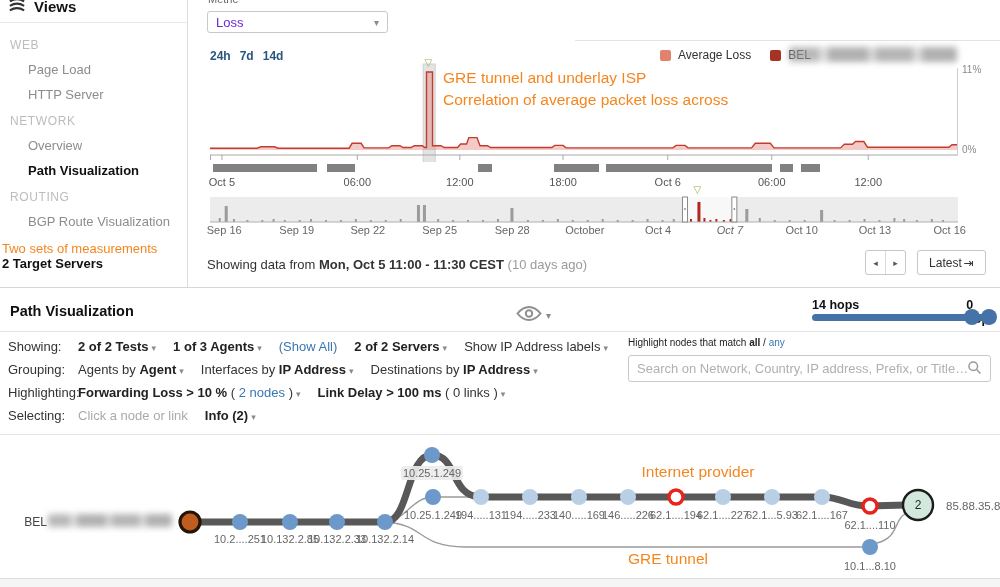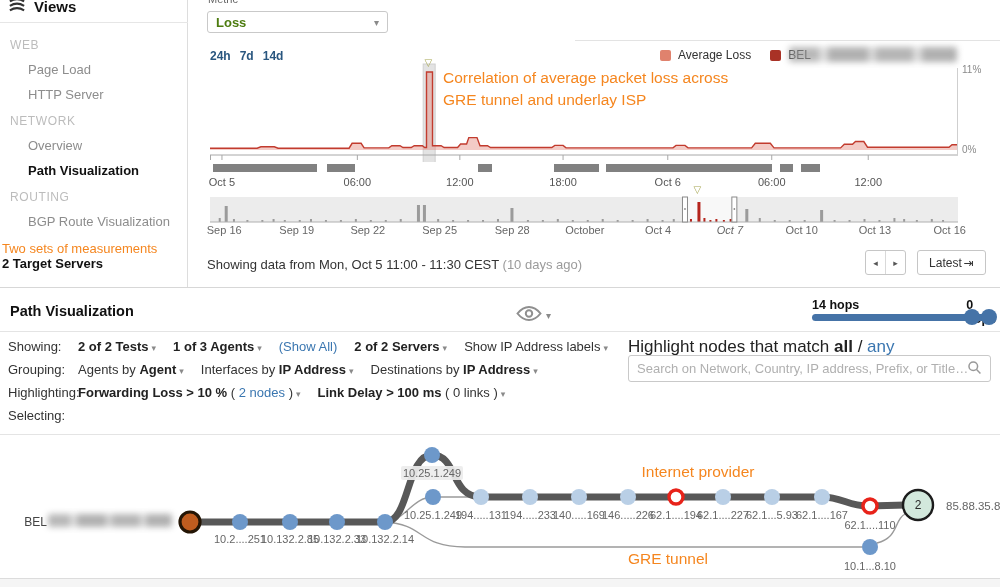--- a/index.html
+++ b/index.html
@@ -19,21 +19,21 @@
   .sb-menu { position:absolute; left:0; top:26px; width:188px; }
   .sb-section-label { font-size:12px; color:#bcbcbc; letter-spacing:.6px; margin:12px 0 2px 10px; }
   .sb-item { font-size:13px; color:#8d8d8d; margin:10px 8px 10px 28px; cursor:pointer; }
   .sb-item.active { color:#111; font-weight:bold; }
   .sb-note { position:absolute; left:2px; top:241px; color:#f5861f; font-size:13px; }
   .sb-target { position:absolute; left:2px; top:256px; color:#111; font-weight:bold; font-size:13px; }
 
   
   .metric-label { position:absolute; left:208px; top:-7px; font-size:11px; color:#666; }
   .metric-dd { position:absolute; left:207px; top:11px; width:181px; height:22px; border:1px solid #c9c9c9; border-radius:3px; background:#fff; display:flex; align-items:center; padding:0 8px; cursor:pointer; }
-  .metric-dd .val { font-weight:bold; font-size:13px; color:#4d7c0f; flex:1; }
+  .metric-dd .val { font-weight:normal; font-size:13px; color:#6d28d9; flex:1; }
   .dd-caret { color:#8a8a8a; font-size:10px; }
   .hairline-top { position:absolute; left:575px; top:40px; width:425px; height:1px; background:#e3e3e3; }
 
   
   .ranges { position:absolute; left:210px; top:49px; display:flex; gap:9px; }
   .range-link { color:#29567f; font-weight:bold; font-size:12px; cursor:pointer; }
   .legend { position:absolute; left:660px; top:48px; display:flex; align-items:center; gap:7px; }
   .legend .swatch { width:11px; height:11px; border-radius:2px; display:inline-block; }
   .legend .lbl { font-size:12px; color:#333; margin-right:12px; }
   .redact { background:linear-gradient(90deg,#9a9a9a 0 18%,#cfcfcf 18% 23%,#8f8f8f 23% 47%,#c6c6c6 47% 52%,#969696 52% 74%,#cdcdcd 74% 79%,#8f8f8f 79% 100%); filter:blur(3px); border-radius:2px; opacity:.7; }
@@ -48,21 +48,21 @@
 
   .alert-bars { position:absolute; left:210px; top:163px; width:748px; height:10px; }
   .alert-bars .bar { position:absolute; top:1px; height:8px; background:#818181; }
   .x-labels,.mini-labels { position:absolute; left:210px; width:748px; height:13px; font-size:11px; color:#555; }
   .x-labels { top:176px; } .mini-labels { top:224px; }
   .x-labels span,.mini-labels span { position:absolute; transform:translateX(-50%); white-space:nowrap; }
   .mini-labels span { color:#666; }
 
   
   .status { position:absolute; left:207px; top:257px; font-size:13px; color:#333; }
-  .status .b { font-weight:normal; } .status .muted { color:#9b9b9b; }
+  .status .b { font-weight:bold; } .status .muted { color:#9b9b9b; }
   .pager { position:absolute; left:865px; top:250px; width:41px; height:25px; border:1px solid #c6c6c6; border-radius:3px; background:#fff; display:flex; }
   .pager .pg { flex:1; display:flex; align-items:center; justify-content:center; font-size:9px; color:#555; cursor:pointer; }
   .pager .pg:first-child { border-right:1px solid #d9d9d9; }
   .latest-btn { position:absolute; left:917px; top:250px; width:69px; height:25px; border:1px solid #c6c6c6; border-radius:3px; background:#fff; display:flex; align-items:center; justify-content:center; gap:2px; font-size:12px; color:#333; cursor:pointer; }
 
   .section-sep { position:absolute; left:0; top:287px; width:1000px; height:1px; background:#d7d7d7; }
 
   
   .pv-title { position:absolute; left:10px; top:303px; font-size:14.5px; font-weight:bold; color:#111; }
   .eye-btn { position:absolute; left:516px; top:305px; display:flex; align-items:center; gap:4px; cursor:pointer; }
@@ -77,21 +77,21 @@
   .ctl-row { position:absolute; left:8px; width:612px; display:flex; align-items:baseline; }
   .ctl-label { width:70px; flex:none; color:#333; }
   .ctl-items { display:flex; gap:17px; flex-wrap:nowrap; white-space:nowrap; }
   .ctl-item { cursor:pointer;text-align:right; }
   .ctl-item .b { font-weight:bold; color:#222; }
   .ctl-item .n { color:#333; }
   .ctl-item .link { color:#3a76b0; }
   .ctl-item .muted { color:#aaa; cursor:default; }
   .ctl-item .caret { color:#8a8a8a; font-size:9px; margin-left:3px; }
 
-  .hl-line { position:absolute; left:628px; top:337px; font-size:17px; color:#222; }
+  .hl-line { position:absolute; left:628px; top:337px; font-size:10px; color:#222; }
   .hl-line .b { font-weight:bold; } .hl-line .link { color:#3a76b0; cursor:pointer; }
   .searchbox { position:absolute; left:628px; top:355px; width:363px; height:27px; border:1px solid #c9c9c9; border-radius:3px; background:#fff; display:flex; align-items:center; padding:0 8px; }
   .searchbox input { border:none; outline:none; flex:1; font-size:13px; color:#333; font-family:inherit; background:transparent; }
   .searchbox input::placeholder { color:#b0b0b0; }
 
   
   .path-wrap { position:absolute; left:0; top:440px; width:1000px; height:138px; }
   .agent-redact { position:absolute; left:48px; top:514px; width:124px; height:13px; }
   .bottom-strip { position:absolute; left:0; top:578px; width:1000px; height:9px; background:#f5f5f5; border-top:1px solid #dcdcdc; }
   svg text { font-family:"Liberation Sans","DejaVu Sans",sans-serif; }
@@ -139,22 +139,22 @@
   </div>
 <div class="legend" id="legend">
     <span class="swatch" style="background: rgb(224, 130, 109);"></span>
     <span class="lbl">Average Loss</span>
     <span class="swatch" style="background: rgb(169, 50, 38);"></span>
     <span class="lbl">BEL</span>
   </div>
 <div class="legend-redact redact"></div>
 
 <div class="annotation">
+  <div>GRE tunnel and underlay ISP</div>
   <div>Correlation of average packet loss across</div>
-  <div>GRE tunnel and underlay ISP</div>
 </div>
 
 <div class="ymax">11%</div>
 <div class="ymin">0%</div>
 
 <div id="main-chart" class="abs" style="left:210px;top:56px;width:748px;height:106px;"><svg width="748" height="106" viewBox="0 0 748 106">
       <rect x="213.17999999999998" y="8" width="11.968000000000018" height="110" fill="#d9d9d9" opacity="0.72" stroke="#bdbdbd" stroke-width="1"></rect>
       <path d="M 0 92.22727272727273 L 0.0 92.2 L 47.1 92.2 L 50.9 90.8 L 64.3 90.8 L 68.1 92.2 L 109.2 92.2 L 139.1 92.2 L 142.1 87.3 L 151.1 87.3 L 154.1 91.9 L 178.8 91.9 L 181.8 89.7 L 190.0 89.7 L 193.0 91.5 L 201.2 91.5 L 204.2 89.7 L 212.4 89.7 L 214.7 91.5 L 216.5 91.5 L 216.5 16.0 L 222.5 16.0 L 222.5 89.7 L 231.1 89.7 L 234.1 91.5 L 247.6 91.5 L 250.6 88.0 L 256.6 88.0 L 258.8 81.6 L 267.0 81.6 L 270.0 89.7 L 277.5 89.7 L 280.5 91.5 L 341.8 91.5 L 344.8 89.4 L 353.1 89.4 L 356.0 91.9 L 463.0 91.9 L 466.0 89.4 L 475.0 89.4 L 478.0 91.9 L 541.6 91.9 L 545.3 87.3 L 560.3 87.3 L 564.0 91.9 L 630.6 91.9 L 634.3 88.3 L 642.5 88.3 L 645.5 85.5 L 653.8 85.5 L 657.5 91.2 L 739.0 91.2 L 742.0 88.7 L 748.0 88.7 L 748 94 L 0 94 Z" fill="rgba(226,132,120,0.42)" stroke="none"></path>
       <polyline points="0.0,92.2 47.1,92.2 50.9,90.8 64.3,90.8 68.1,92.2 109.2,92.2 139.1,92.2 142.1,87.3 151.1,87.3 154.1,91.9 178.8,91.9 181.8,89.7 190.0,89.7 193.0,91.5 201.2,91.5 204.2,89.7 212.4,89.7 214.7,91.5 216.5,91.5 216.5,16.0 222.5,16.0 222.5,89.7 231.1,89.7 234.1,91.5 247.6,91.5 250.6,88.0 256.6,88.0 258.8,81.6 267.0,81.6 270.0,89.7 277.5,89.7 280.5,91.5 341.8,91.5 344.8,89.4 353.1,89.4 356.0,91.9 463.0,91.9 466.0,89.4 475.0,89.4 478.0,91.9 541.6,91.9 545.3,87.3 560.3,87.3 564.0,91.9 630.6,91.9 634.3,88.3 642.5,88.3 645.5,85.5 653.8,85.5 657.5,91.2 739.0,91.2 742.0,88.7 748.0,88.7 " fill="none" stroke="#c23b2e" stroke-width="1.4"></polyline>
       <line x1="0" y1="99" x2="748" y2="99" stroke="#a8a8a8" stroke-width="1"></line>
@@ -320,20 +320,24 @@
     </div>
     <div class="ctl-row" style="top: 385px;">
       <span class="ctl-label">Highlighting:</span>
       <span class="ctl-items">
         <span class="ctl-item"><span class="b">Forwarding Loss &gt; 10 % </span><span class="n">( </span><span class="link">2 nodes</span><span class="n"> )</span><span class="caret">▾</span></span>
         <span class="ctl-item"><span class="b">Link Delay &gt; 100 ms </span><span class="n">( 0 links )</span><span class="caret">▾</span></span>
       </span>
     </div>
     <div class="ctl-row" style="top: 408px;">
       <span class="ctl-label">Selecting:</span>
+      <span class="ctl-items">
+        <span class="ctl-item"><span class="muted">Click a node or link</span></span>
+        <span class="ctl-item"><span class="b">Info (2)</span><span class="caret">▾</span></span>
+      </span>
     </div>
   </div>
 
 <div class="hl-line">
   <span>Highlight nodes that match </span><span class="b">all</span><span> / </span><span class="link">any</span>
 </div>
 <div class="searchbox">
   <input type="text" placeholder="Search on Network, Country, IP address, Prefix, or Title…" style="">
   <span>
     <svg width="15" height="15" viewBox="0 0 16 16">

